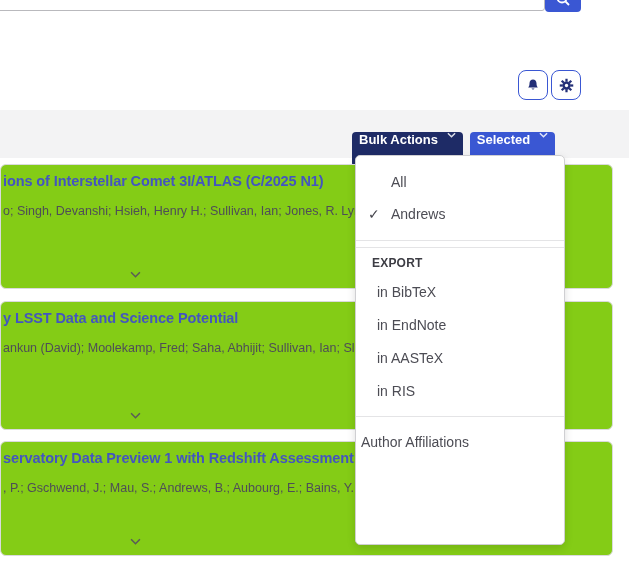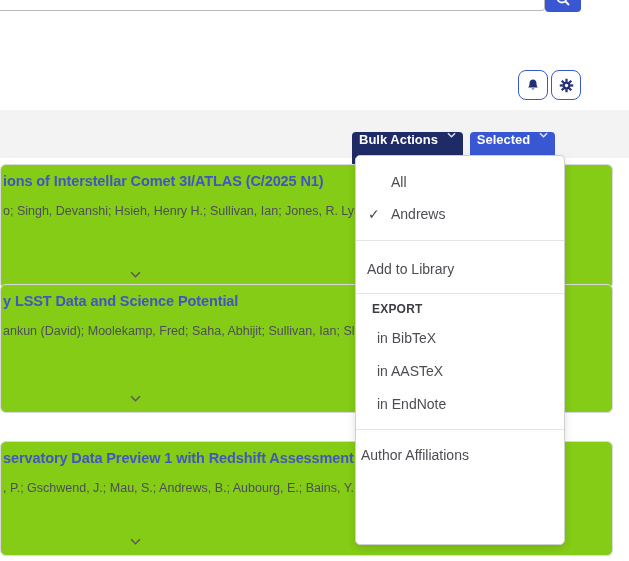--- a/index.html
+++ b/index.html
@@ -36,21 +36,21 @@
   .btn-bulk { left:352px; width:111px; background:var(--bulk-actions-bg,#1e2b66); }
   .btn-explore { left:470px; width:85px; background:var(--explore-bg,#3a57d3); }
   .caret { opacity:.85; }
   
   .card {
     position:absolute; left:0; width:613px; background:#84cc16;
     border:1px solid var(--card-border,#dadadd); border-radius:6px;
     padding:8px 0 0 2px; z-index:1;
   }
   .card-1 { top:164px; height:125px; }
-  .card-2 { top:284px; height:129px; }
+  .card-2 { top:301px; height:129px; }
   .card-3 { top:441px; height:115px; }
   .result-title {
     display:block; color:var(--title-link,#4355c0); font-weight:bold;
     font-size:14.5px; letter-spacing:-0.1px; text-decoration:none; white-space:nowrap;
   }
   .result-authors {
     margin-top:15px; color:var(--authors-text,#4e4e57); font-size:12.5px; white-space:nowrap;
   }
   .more-link { color:var(--more-link,#5b4fc4); font-weight:bold; font-style:italic; }
   .expander {
@@ -165,23 +165,23 @@
   <div class="menu">
     <div class="menu-item mi-scope">
       <span class="check-slot"></span>
       <span>All</span>
     </div>
     <div class="menu-item mi-scope">
       <span class="check-slot">✓</span>
       <span>Andrews</span>
     </div>
     <div class="menu-divider"></div>
-    <div class="menu-item mi-library">Add to Library</div>
     <div class="menu-divider tight"></div>
     <div class="menu-header">EXPORT</div>
     <div class="menu-item mi-export">in BibTeX</div>
+    <div class="menu-item mi-export">in EndNote</div>
     <div class="menu-item mi-export">in AASTeX</div>
-    <div class="menu-item mi-export">in EndNote</div>
+    <div class="menu-item mi-export">in RIS</div>
     <div class="menu-divider last"></div>
     <div class="menu-item mi-affil">Author Affiliations</div>
   </div>
 
 </div>
 
 </body></html>

